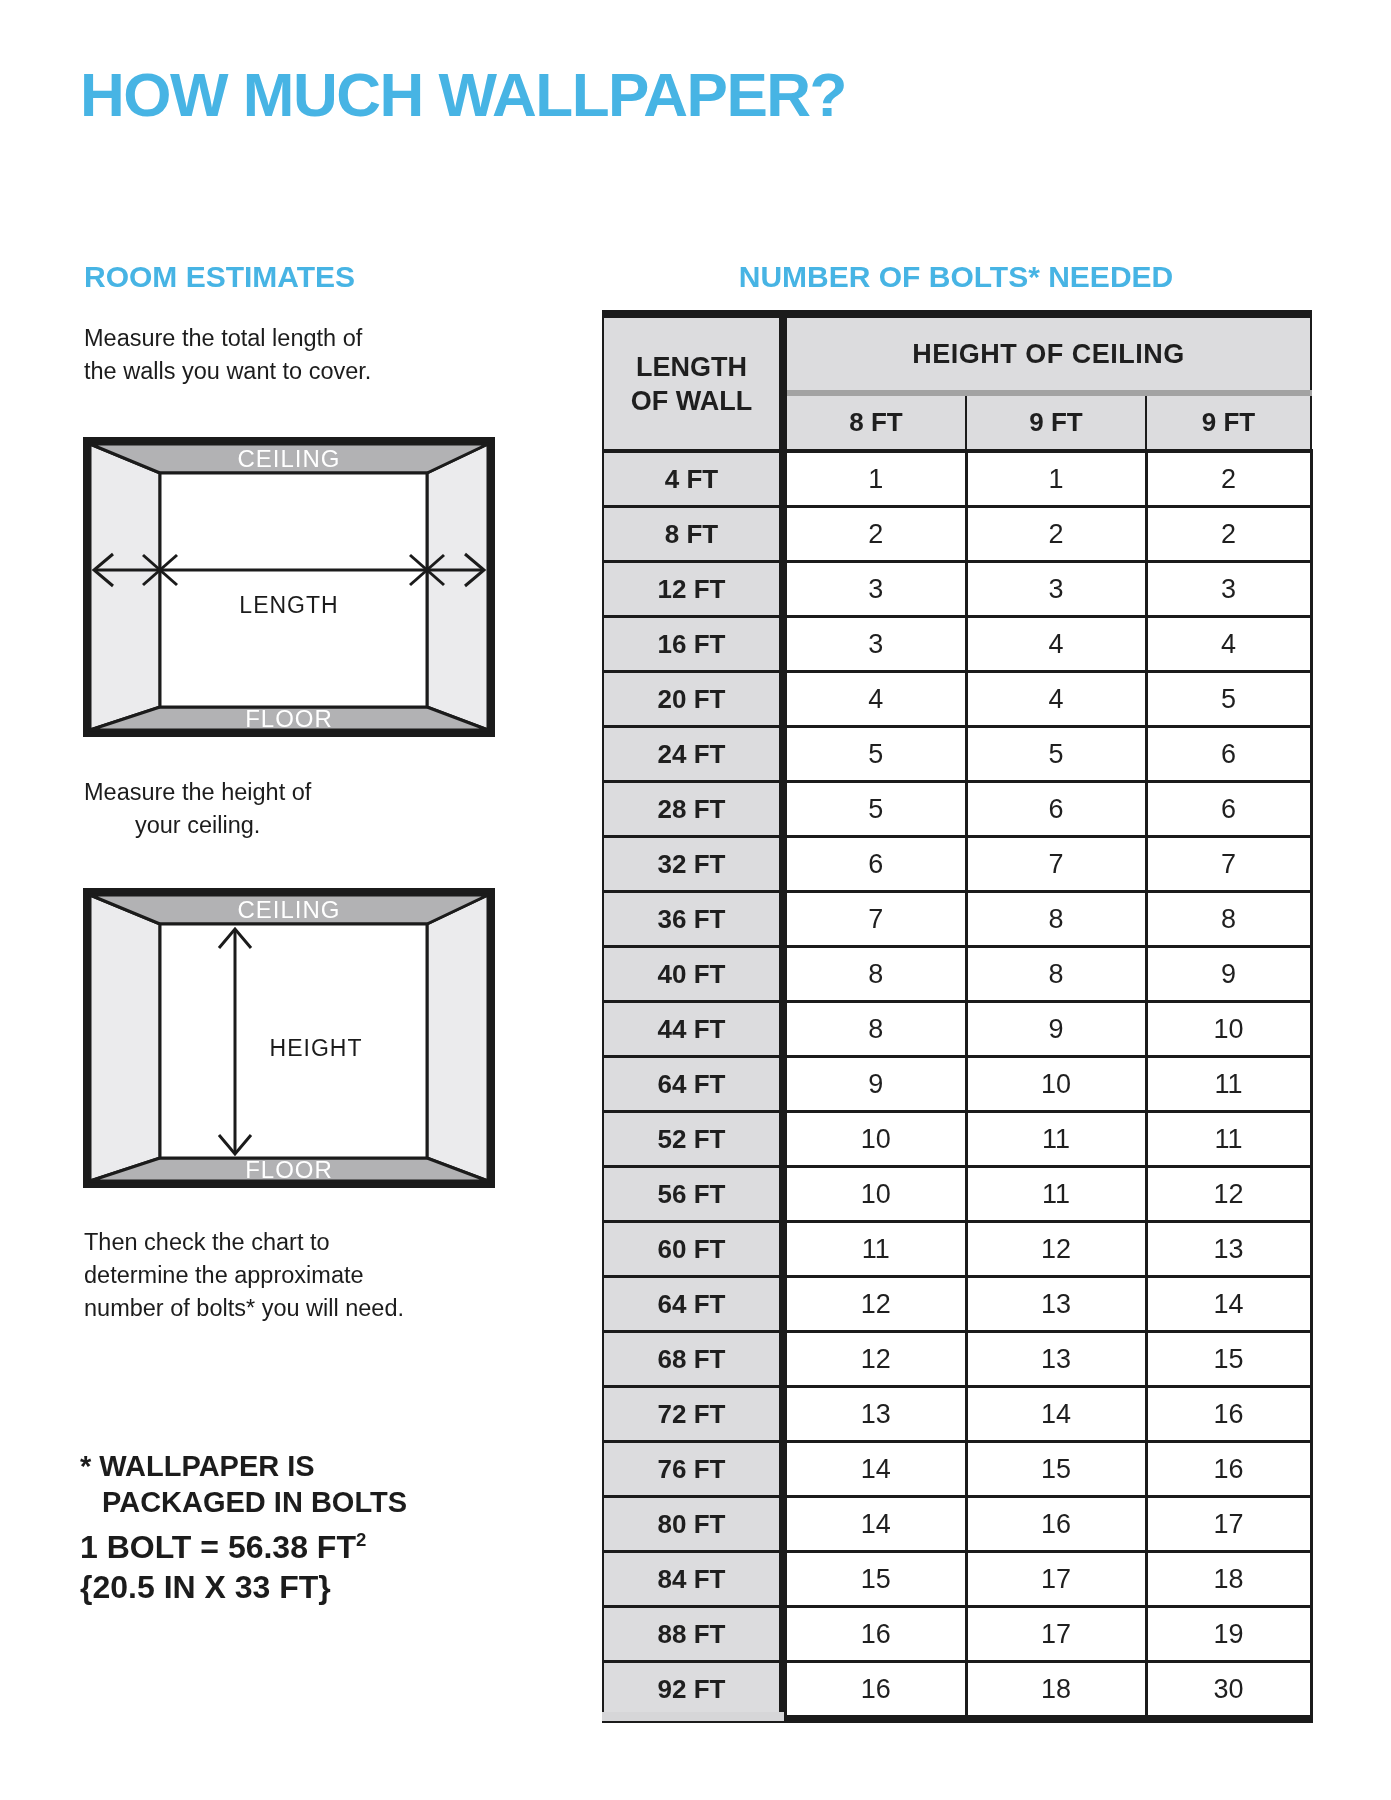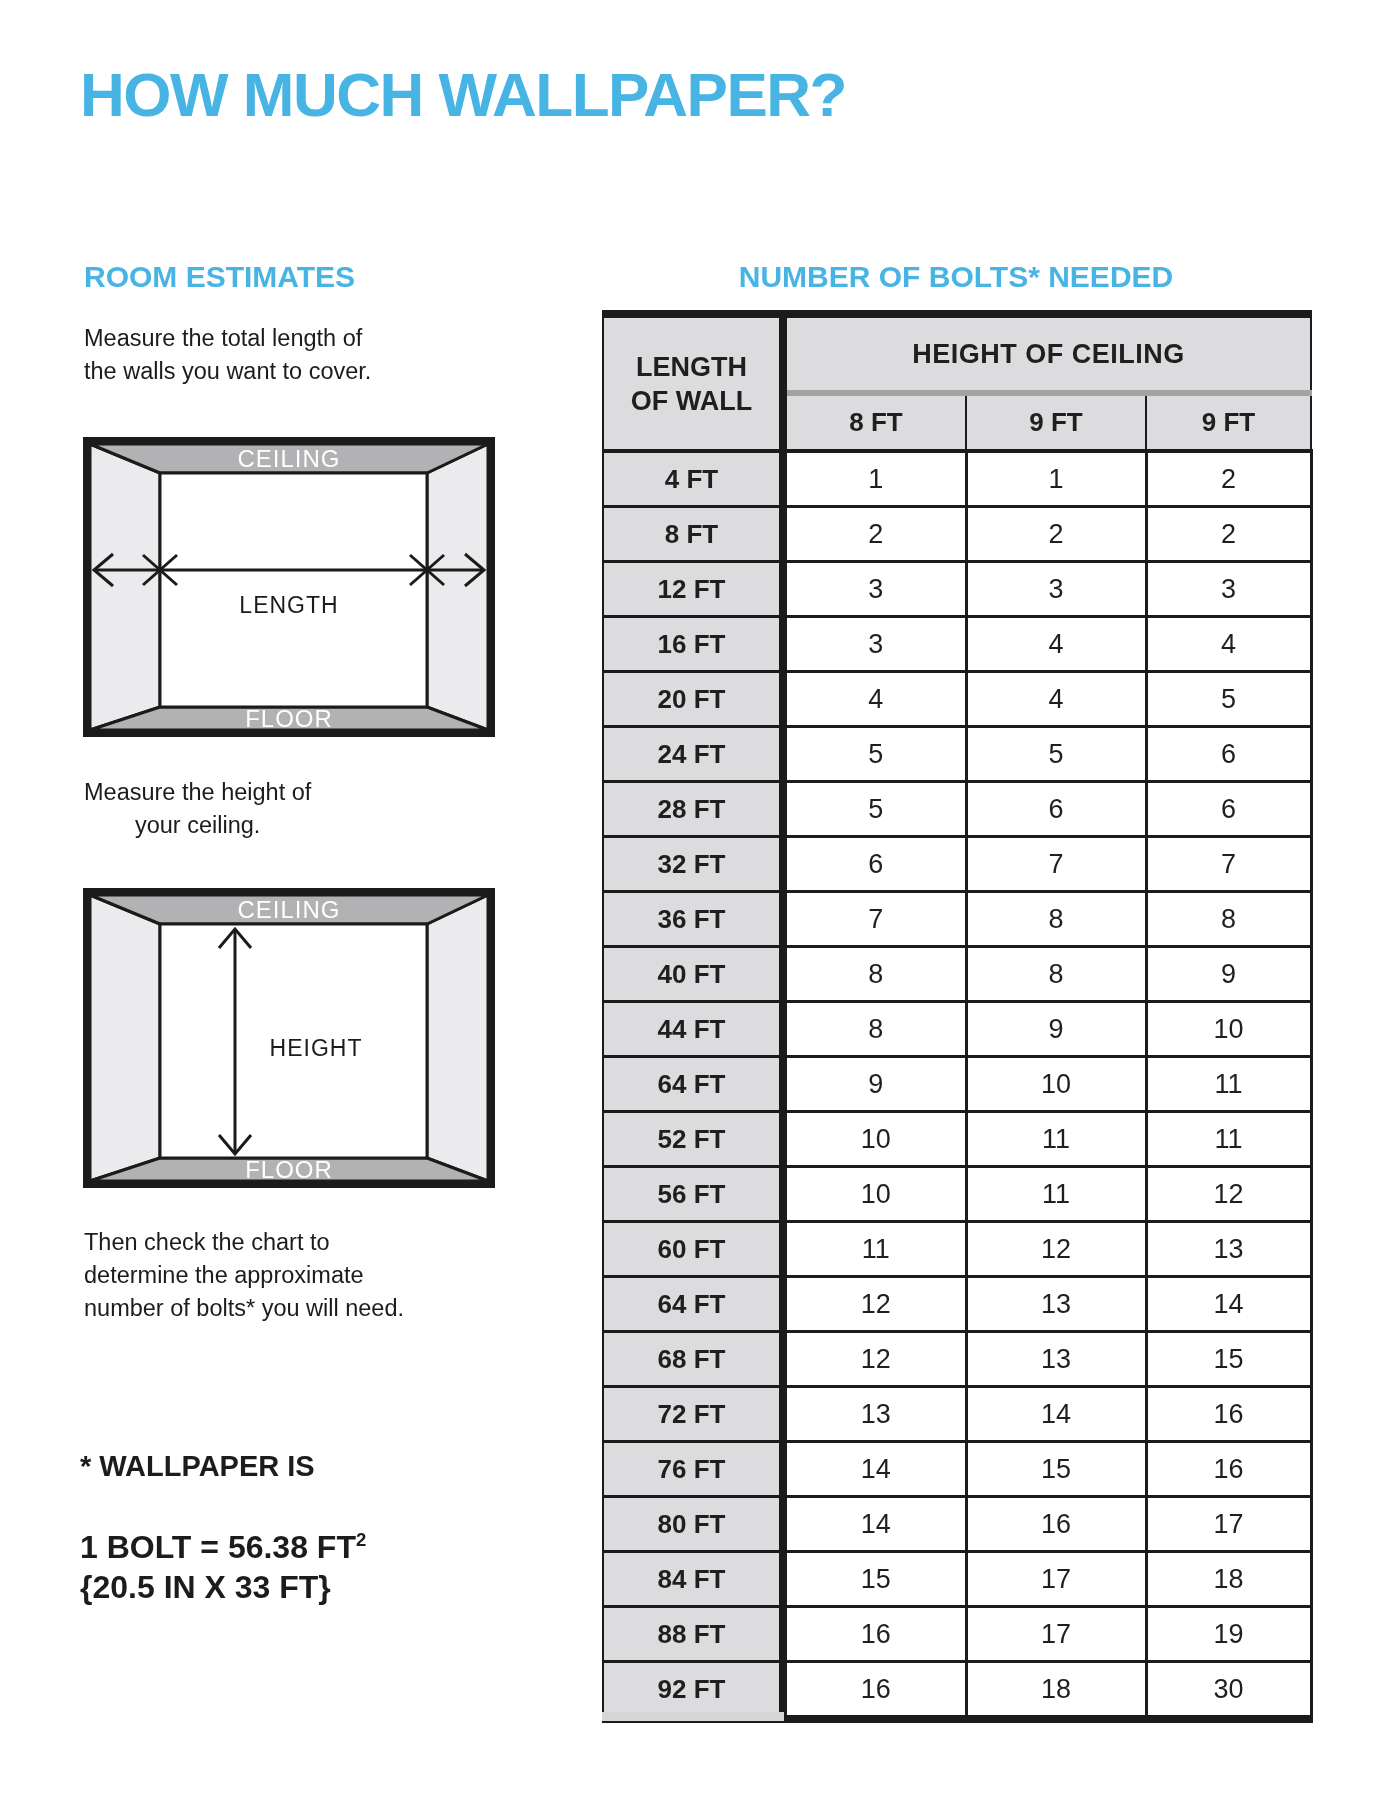--- a/index.html
+++ b/index.html
@@ -120,20 +120,21 @@
   <text x="206" y="290" text-anchor="middle" font-size="24" letter-spacing="1" fill="#ffffff">FLOOR</text>
   <text x="233" y="168" text-anchor="middle" font-size="23" letter-spacing="1" fill="#1b1b1b">HEIGHT</text>
 </svg>
 
 <div id="instruction-chart" class="abs body-text">Then check the chart to
 determine the approximate
 number of bolts* you will need.</div>
 
 <div id="footnote-packaging" class="abs footnote">
   <div>* WALLPAPER IS</div>
+  <div class="indent">PACKAGED IN BOLTS</div>
 </div>
 
 <div id="footnote-bolt-size" class="abs footnote">
   <div><span>1 BOLT = 56.38 FT</span><sup>2</sup></div>
   <div>{20.5 IN X 33 FT}</div>
 </div>
 
 <div id="bolts-table-wrap" class="abs">
   <table class="bolts">
     <colgroup>

